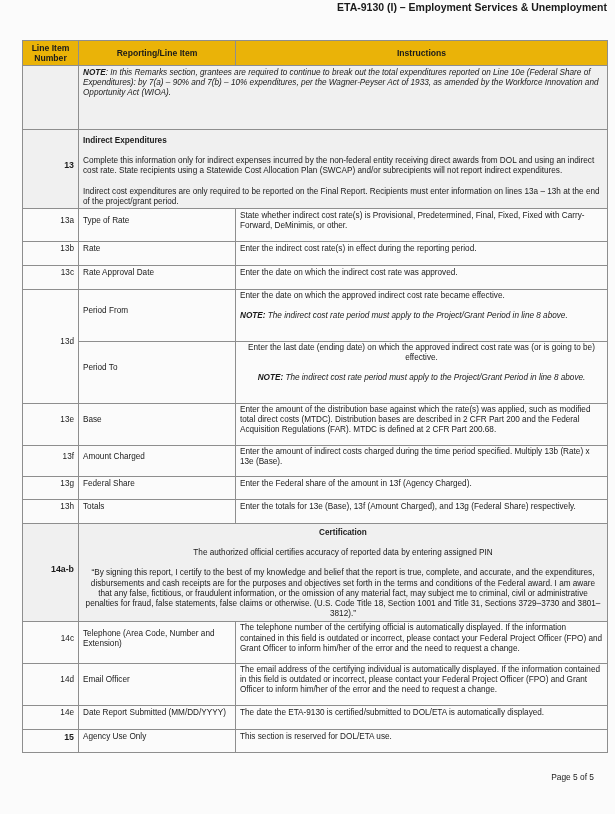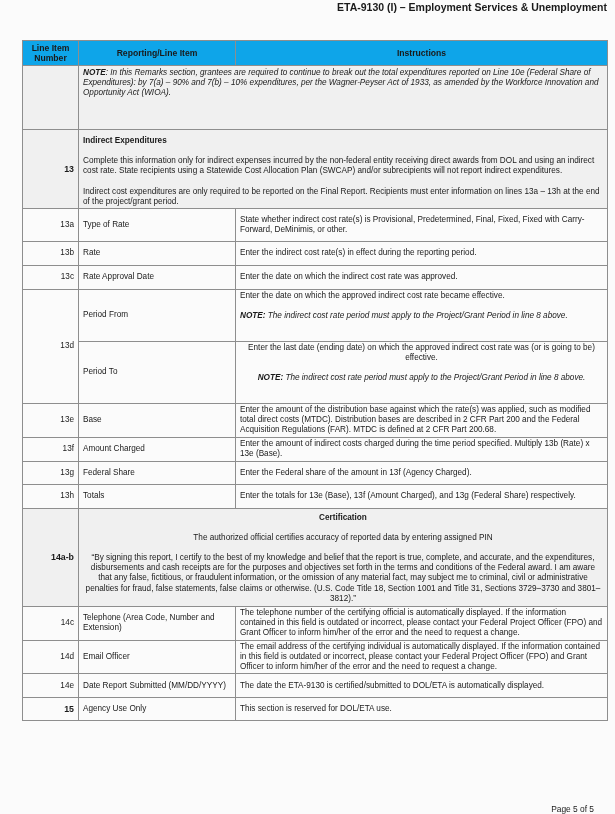--- a/index.html
+++ b/index.html
@@ -25,42 +25,42 @@
   table {
     position: absolute; left: 22px; top: 40px;
     width: 585px;
     border-collapse: collapse;
     table-layout: fixed;
     font-size: 8.2px; line-height: 10.2px;
   }
   td, th {
     border: 1px solid #8e8e8e;
     vertical-align: middle;
-    padding: 1px 4px 1px 4px;
+    padding: 1px 4px 9px 4px;
   }
   th {
-    background: #0ea5e9;
+    background: #eab308;
     font-weight: bold;
     font-size: 8.6px;
     text-align: center;
     height: 24px;
     padding: 0 3px;
   }
   th.num { line-height: 10px; }
   td.num { text-align: right; }
   td.num.bold { font-weight: bold; font-size: 8.8px; }
   tr.section td { background: #f0f0f0; }
   tr.plain td { background: #fbfbfb; }
   td.instr-right { border-left: 1px dotted #9a9a9a; }
   .ital { font-style: italic; }
   .b { font-weight: bold; }
   .para { display:block; }
   .gap { display:block; height: 10px; }
   .footer {
-    position: absolute; right: 21px; top: 804px;
+    position: absolute; right: 21px; top: 772px;
     font-size: 8.4px;
   }
 </style>
 </head>
 <body>
 
 <div class="hdr-left">
   <span>Financial Report Instructions</span>
   <span class="wrap2">Insurance</span>
 </div>

